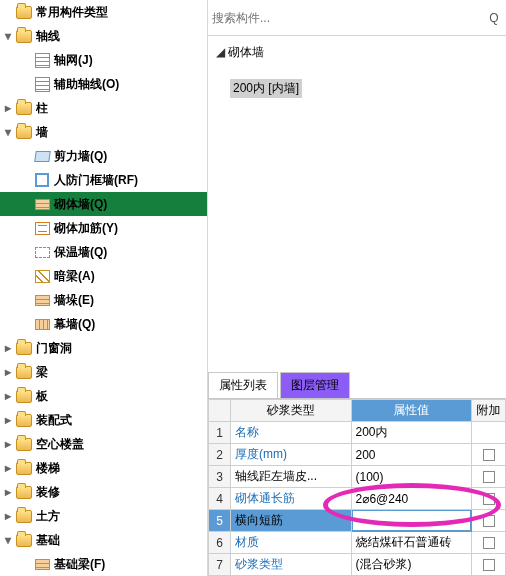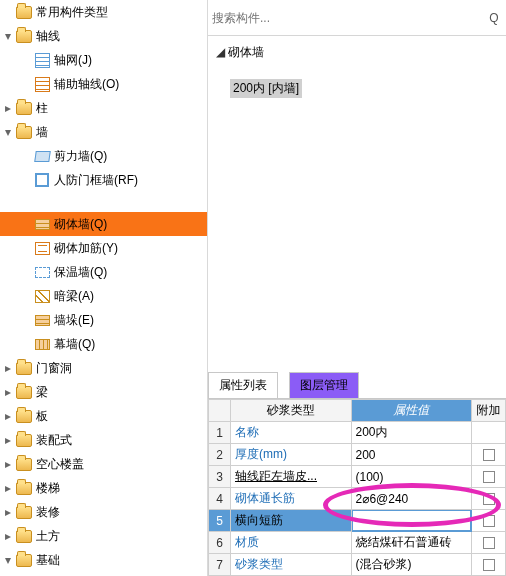--- a/index.html
+++ b/index.html
@@ -1,23 +1,23 @@
 <!DOCTYPE html>
 <html><head>
 <meta charset="utf-8">
 <style>
   * { box-sizing: border-box; margin: 0; padding: 0; font-family: "Microsoft YaHei", Arial, sans-serif; font-size: 12px; }
   body { background: #fff; width: 506px; height: 576px; display: flex; overflow: hidden; }
 
   .left { width: 208px; height: 576px; border-right: 1px solid #d9d9d9; overflow-y: auto; background: #fff; }
   .right { flex: 1; display: flex; flex-direction: column; }
 
-  .tree-row { display: flex; align-items: center; height: 24px; padding-left: 2px; cursor: default; }
+  .tree-row { display: flex; align-items: center; height: 24px; padding-left: 2px; cursor: default; font-weight: bold; }
   .tree-row.indent2 { padding-left: 34px; }
-  .tree-row.selected { background: #f97316; margin-top: 20px; }
+  .tree-row.selected { background: #15803d; }
   .toggler { width: 12px; height: 12px; display: flex; align-items: center; justify-content: center; color: #666; margin-right: 2px; }
 
   .folder-icon { width: 16px; height: 13px; background: linear-gradient(#ffe08a,#edb84f); border: 1px solid #c98f1f; border-radius: 2px; margin-right: 4px; position: relative; }
   .folder-icon::before { content: ""; position: absolute; top: -4px; left: 0; width: 7px; height: 4px; background: #ffe08a; border: 1px solid #c98f1f; border-bottom: none; border-radius: 2px 2px 0 0; }
 
   .leaf-icon { width: 16px; height: 16px; margin-right: 4px; display: flex; align-items: center; justify-content: center; }
   .icon-grid   { border: 1px solid #5a9bd5; background: repeating-linear-gradient(#fff,#fff 3px,#5a9bd5 3px,#5a9bd5 4px),
                             repeating-linear-gradient(90deg,transparent,transparent 3px,#5a9bd5 3px,#5a9bd5 4px); width:15px;height:15px;}
   .icon-grid2  { border: 1px solid #d97a1a; background: repeating-linear-gradient(#fff,#fff 3px,#d97a1a 3px,#d97a1a 4px),
                             repeating-linear-gradient(90deg,transparent,transparent 3px,#d97a1a 3px,#d97a1a 4px); width:15px;height:15px;}
@@ -35,32 +35,32 @@
 
   .search-wrap { display: flex; align-items: center; border-bottom: 1px solid #d6d6d6; height: 36px; padding: 0 4px; }
   .search-input { flex: 1; border: none; outline: none; font-size: 12px; color: #888; background: transparent; }
   .search-q { width: 16px; text-align: center; color: #555; }
 
   .viewer { flex: 1; padding: 6px 8px; overflow: auto; }
   .v-row { display: flex; align-items: center; height: 20px; }
   .v-caret { width: 12px; color: #333; }
   .v-sel { background: #d0d0d0; padding: 1px 3px; margin-left: 14px; margin-top: 32px; }
 
-  .prop-tabs { display: flex; border-bottom: 1px solid #c8c8c8; gap: 9px; }
+  .prop-tabs { display: flex; border-bottom: 1px solid #c8c8c8; }
   .prop-tab { padding: 4px 10px; border: 1px solid #c8c8c8; border-bottom: none; background: #8b5cf6; margin-right: 2px; cursor: pointer; }
   .prop-tab.active { background: #fff; }
 
   .prop-table { width: 100%; border-collapse: collapse; table-layout: fixed; }
   .prop-table th, .prop-table td { border: 1px solid #cfcfcf; height: 22px; padding: 0 4px; overflow: hidden; white-space: nowrap; text-overflow: ellipsis; }
   .prop-table th { background: #f4f4f4; font-weight: normal; }
-  .prop-table th.val-h { background: #5a9bd5; color: #fff; font-style: italic; }
+  .prop-table th.val-h { background: #5a9bd5; color: #fff; }
   .col-num { width: 22px; text-align: center; background: #f4f4f4; color: #333; }
   .col-num.sel { background: #5a9bd5; color: #fff; }
   .name-link { color: #1e6db6; }
-  .name-plain { color: #000; text-decoration: underline; }
+  .name-plain { color: #000; }
   .row-sel-name { background: #5a9bd5; color: #000000; }
   .cb { width: 12px; height: 12px; border: 1px solid #888; margin: 0 auto; display: block; }
   .col-ext { width: 34px; text-align: center; }
   .val-cell { position: relative; margin-top: 20px; }
   .val-cell.editing { border: 1px solid #5a9bd5; box-shadow: inset 0 0 0 1px #5a9bd5; }
 
   .ellipse { position: absolute; border: 5px solid #e529b7; border-radius: 50%; pointer-events: none; }
 
   
   .left::-webkit-scrollbar { width: 16px; }

